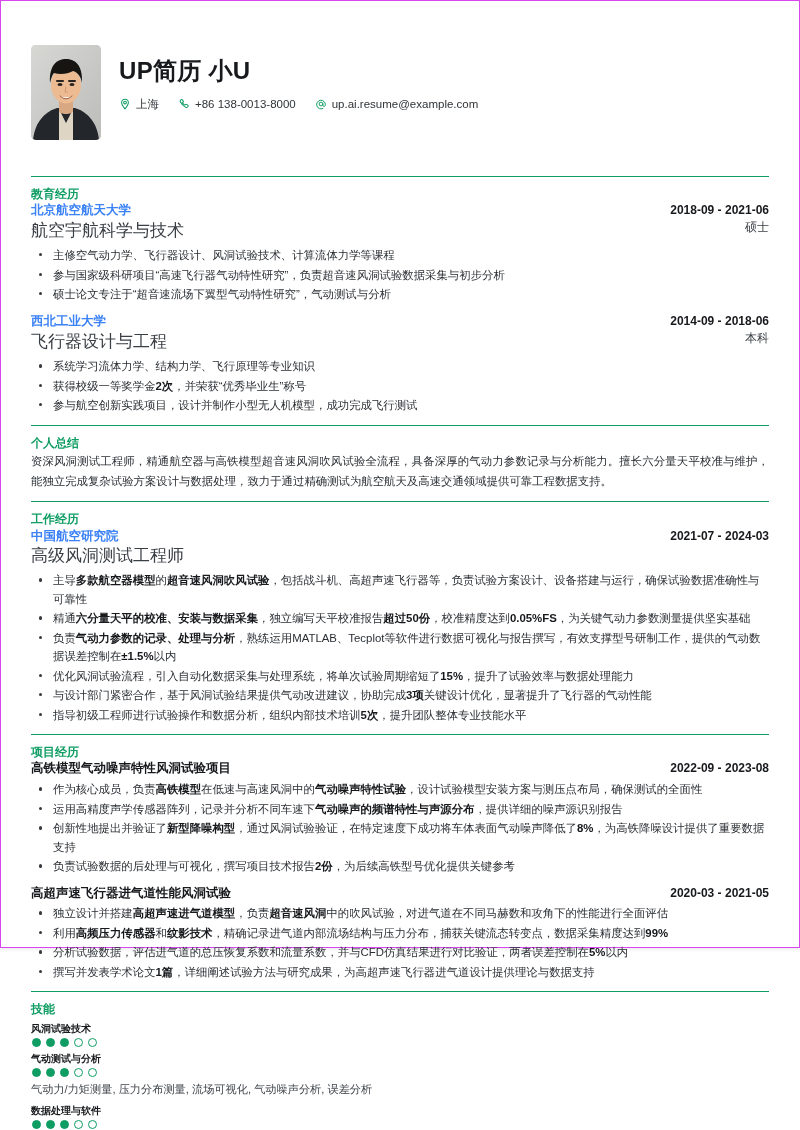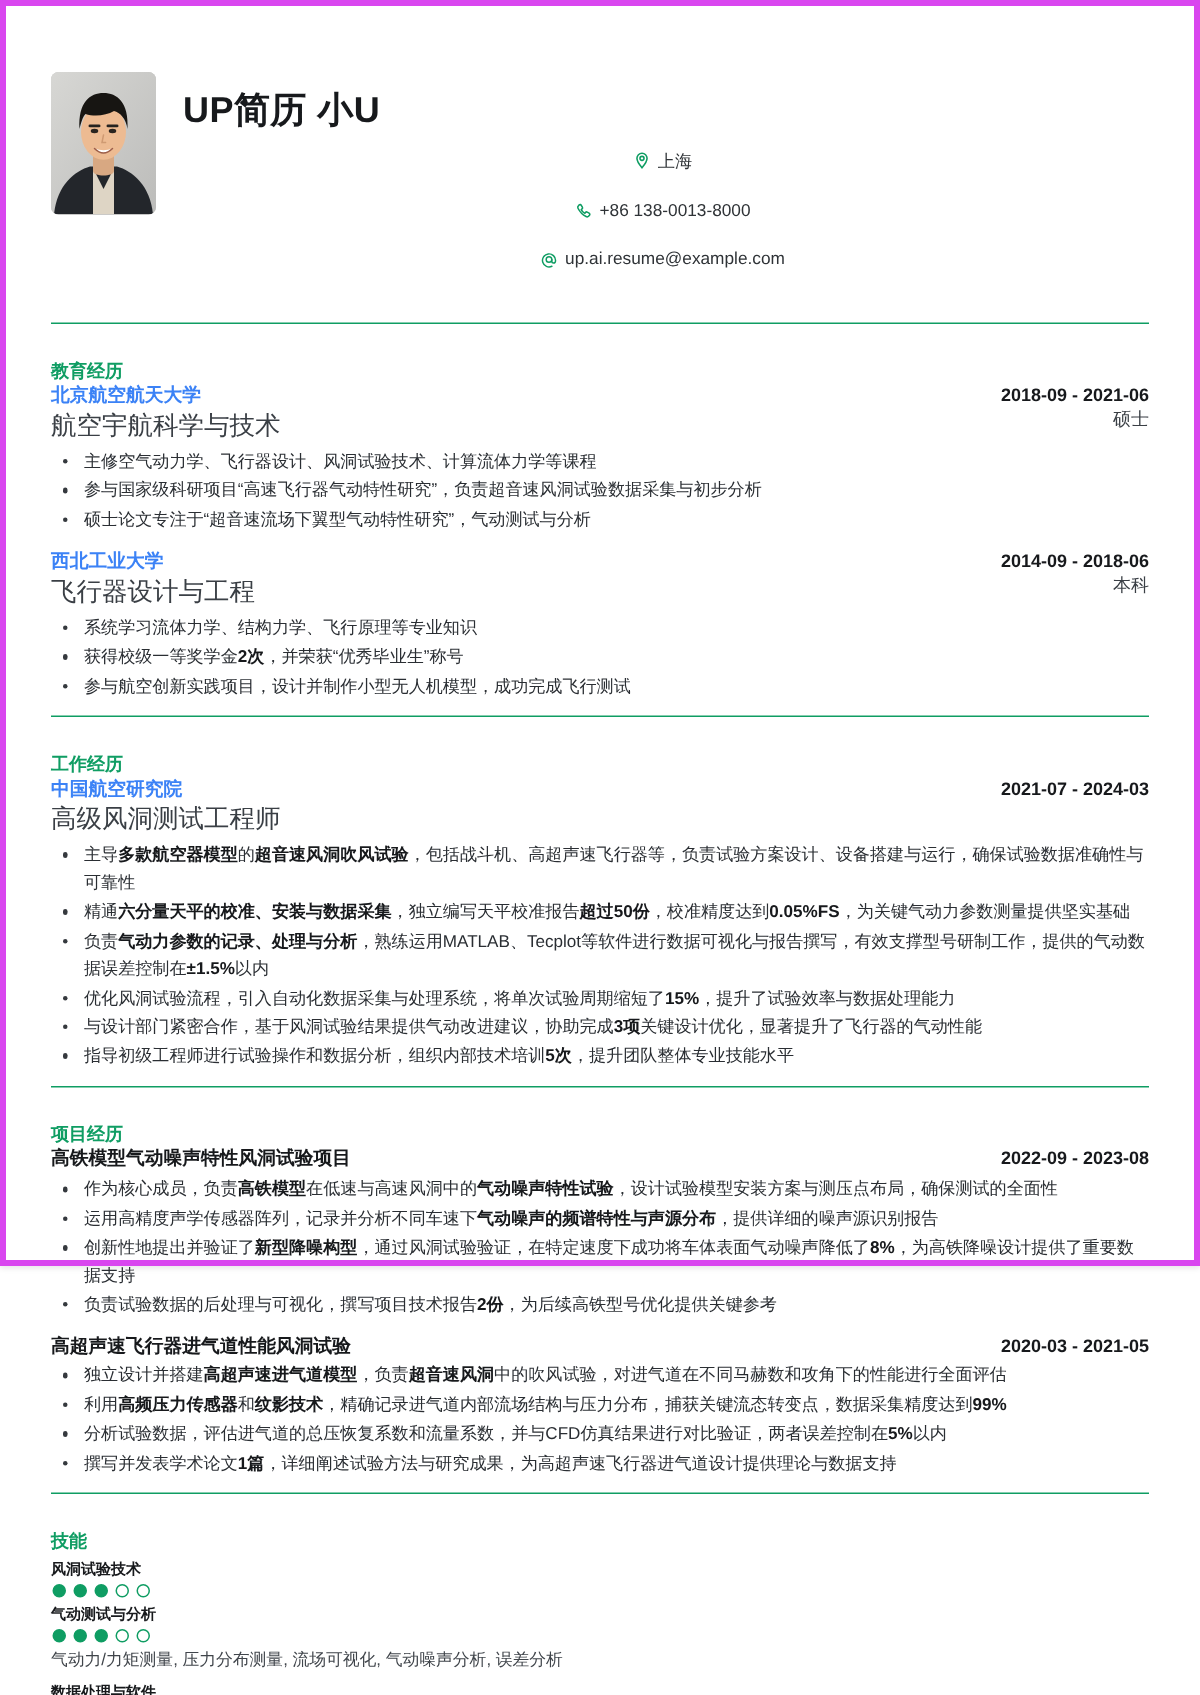--- a/index.html
+++ b/index.html
@@ -10,24 +10,24 @@
   body {
     width: 800px;
     height: 1130px;
     font-family: "Liberation Sans", "DejaVu Sans", sans-serif;
     color: #1f2329;
     overflow: hidden;
   }
   .page {
     position: relative;
     width: 800px;
-    height: 844px;
+    height: 948px;
     box-sizing: border-box;
     background: #ffffff;
-    border: 4px solid #d946ef;
+    border: 1px solid #d946ef;
     box-shadow: 0 1px 4px rgba(0,0,0,0.10);
     padding: 26px 24px 0 24px;
   }
 
   
   .header {
     display: flex;
     align-items: flex-start;
     gap: 18px;
     padding: 18px 0 26px 6px;
@@ -52,24 +52,23 @@
     font-weight: 700;
     letter-spacing: 0.3px;
     color: #17191c;
     margin: 0 0 12px 0;
     line-height: 1.15;
   }
   .contacts {
     display: flex;
     align-items: center;
     flex-wrap: wrap;
-    gap: 20px;
+    gap: 8px;
     font-size: 11.5px;
     color: #2f3337;
-    flex-direction: column;
   }
   .contact-item {
     display: inline-flex;
     align-items: center;
     gap: 5px;
     margin-right: 11px;
     white-space: nowrap;
   }
   .c-icon {
     display: inline-flex;
@@ -77,21 +76,21 @@
     height: 12px;
     color: #0f9d63;
     flex: 0 0 auto;
   }
   .c-icon svg { width: 12px; height: 12px; display: block; }
 
   
   .section { padding: 0 6px; }
   .section-head {
     border-top: 1.3px solid #0f9d63;
-    padding-top: 24px;
+    padding-top: 10px;
     margin-top: 10px;
   }
   .section-title {
     color: #0f9d63;
     font-size: 12px;
     font-weight: 700;
     line-height: 1.2;
     margin: 0 0 1px 0;
   }
 
@@ -308,20 +307,26 @@
         </div>
       </div>
       <ul class="bullets">
           <li>系统学习流体力学、结构力学、飞行原理等专业知识</li>
           <li>获得校级一等奖学金<b>2次</b>，并荣获“优秀毕业生”称号</li>
           <li>参与航空创新实践项目，设计并制作小型无人机模型，成功完成飞行测试</li>
         </ul>
     </div>
   </div>
 
+  <div class="section">
+    <div class="section-head">
+      <div class="section-title">个人总结</div>
+    </div>
+    <p class="summary-text">资深风洞测试工程师，精通航空器与高铁模型超音速风洞吹风试验全流程，具备深厚的气动力参数记录与分析能力。擅长六分量天平校准与维护，能独立完成复杂试验方案设计与数据处理，致力于通过精确测试为航空航天及高速交通领域提供可靠工程数据支持。</p>
+  </div>
 
   <div class="section">
     <div class="section-head">
       <div class="section-title">工作经历</div>
     </div>
     <div class="entry">
       <div class="entry-head">
         <div class="entry-left">
           <div class="org">中国航空研究院</div>
           <div class="role">高级风洞测试工程师</div>

